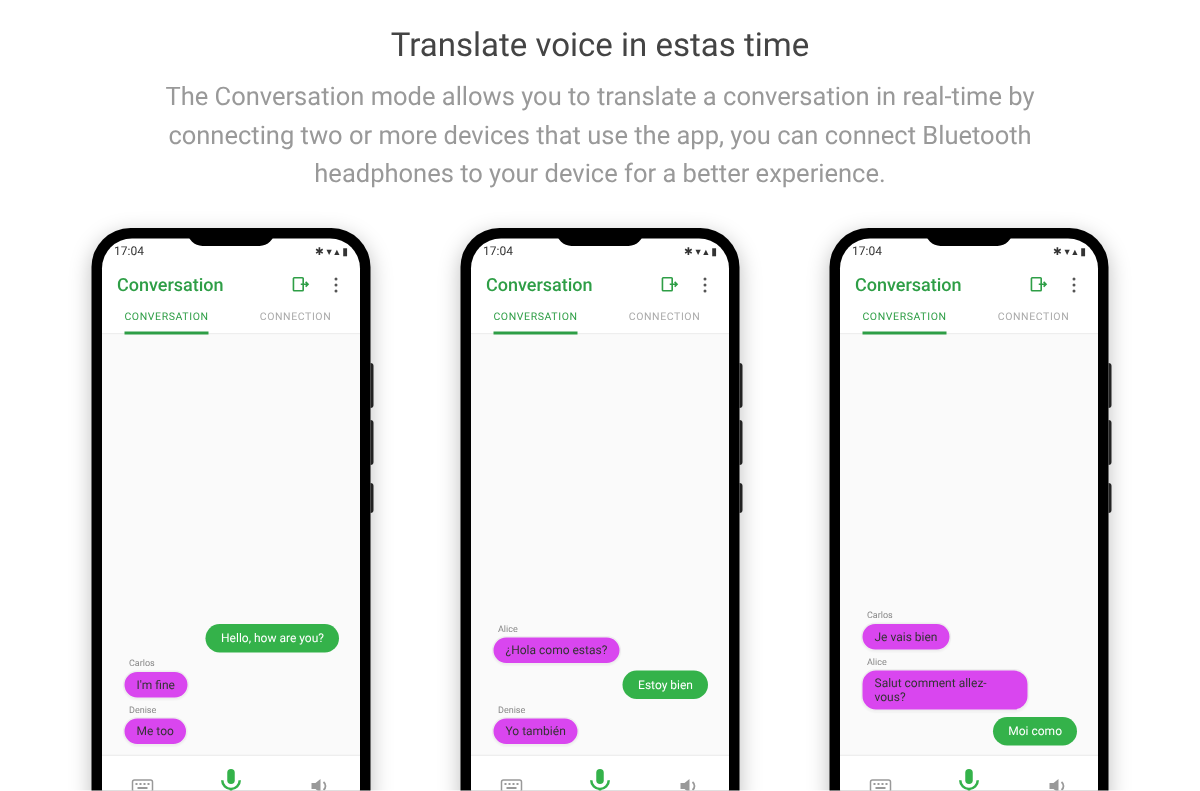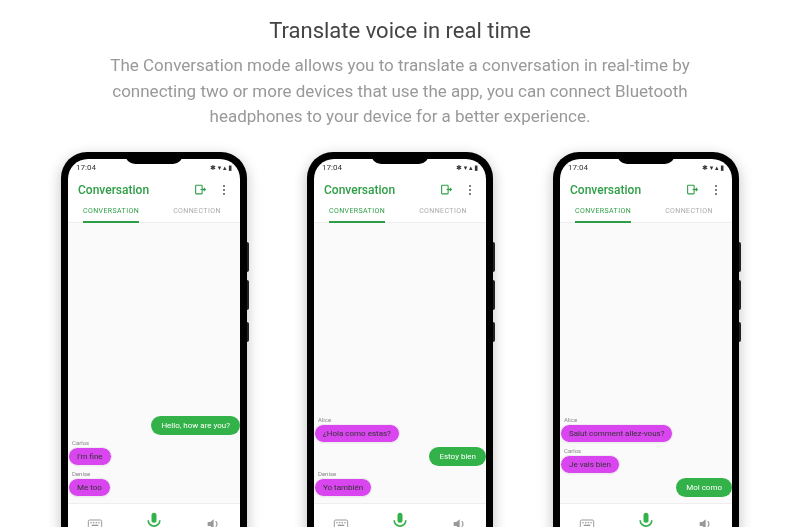--- a/index.html
+++ b/index.html
@@ -80,21 +80,21 @@
     flex:1; font-size:7px; letter-spacing:0.4px;
     display:flex; align-items:center; justify-content:center;
     color:#aaa; position:relative;
   }
   .tab.active { color:#2e9e46; }
   .tab.active::after {
     content:''; position:absolute; bottom:-1px; left:18%; right:18%;
     height:2px; background:#2e9e46;
   }
   .chat {
-    flex:1; background:#fafafa; padding:6px 0;
+    flex:1; background:#fafafa; padding:6px 14px;
     display:flex; flex-direction:column; justify-content:flex-end;
     gap:4px;
   }
   .msg-in-wrap { display:flex; flex-direction:column; align-items:flex-start; }
   .msg-in-wrap .who { font-size:6px; color:#888; margin-left:4px; margin-bottom:1px;}
   .bubble-in {
     background:#d946ef; border:1px solid #eee; border-radius:10px;
     padding:4px 8px; font-size:8px; color:#333;
     box-shadow:0 1px 1px rgba(0,0,0,0.03);
     max-width:78%;
@@ -112,21 +112,21 @@
   }
   .kbd-icon, .spk-icon { width:16px; height:16px; color:#888; }
   .mic-wrap { display:flex; flex-direction:column; align-items:center; gap:1px; }
   .mic-icon { width:20px; height:20px; color:#34b24a; }
   .mic-label { font-size:5px; color:#bbb; }
 </style>
 </head>
 <body>
 
 <div class="header">
-  <div class="title">Translate voice in real time</div>
+  <div class="title">Translate voice in estas time</div>
   <div class="subtitle">The Conversation mode allows you to translate a conversation in real-time by connecting two or more devices that use the app, you can connect Bluetooth headphones to your device for a better experience.</div>
 </div>
 
 <div class="phones">
 
   <div class="phone">
     <div class="side-btn b1"></div>
       <div class="side-btn b2"></div>
       <div class="side-btn b3"></div>
     <div class="screen">
@@ -301,26 +301,26 @@
               </div>
             </div>
         </div>
       </div>
       <div class="tabs">
         <div class="tab active">CONVERSATION</div>
         <div class="tab">CONNECTION</div>
       </div>
       <div class="chat">
         <div class="msg-in-wrap">
+          <div class="who">Carlos</div>
+          <div class="bubble-in">Je vais bien</div>
+        </div>
+        <div class="msg-in-wrap">
           <div class="who">Alice</div>
           <div class="bubble-in">Salut comment allez-vous?</div>
-        </div>
-        <div class="msg-in-wrap">
-          <div class="who">Carlos</div>
-          <div class="bubble-in">Je vais bien</div>
         </div>
         <div class="msg-out-wrap">
           <div class="bubble-out">Moi como</div>
         </div>
       </div>
       <div class="bottombar">
         <div class="kbd-icon">
           <svg viewBox="0 0 24 24" fill="#999">
               <rect x="2" y="6" width="20" height="12" rx="2" fill="none" stroke="#999" stroke-width="1.5"></rect>
               <rect x="5" y="9" width="2" height="2"></rect>

